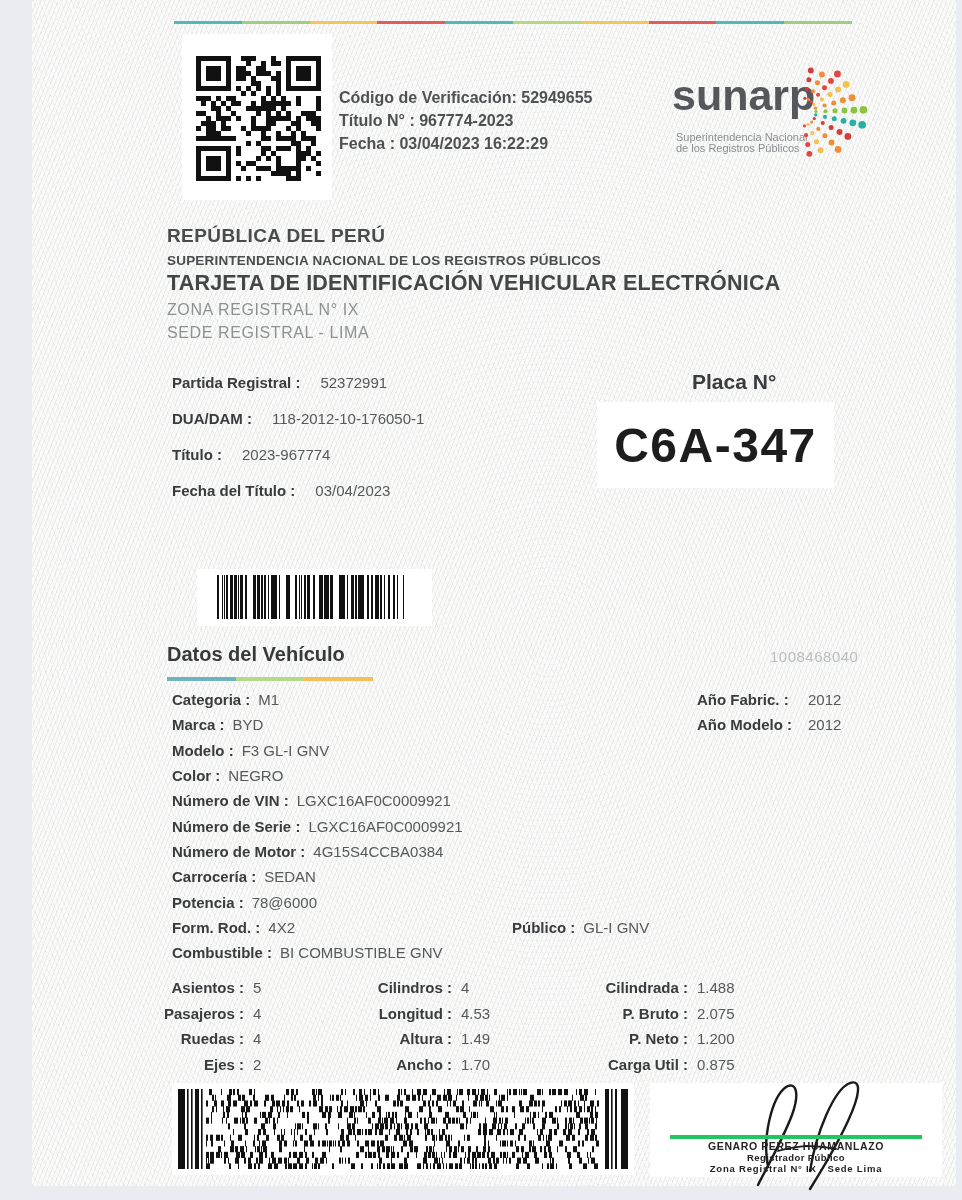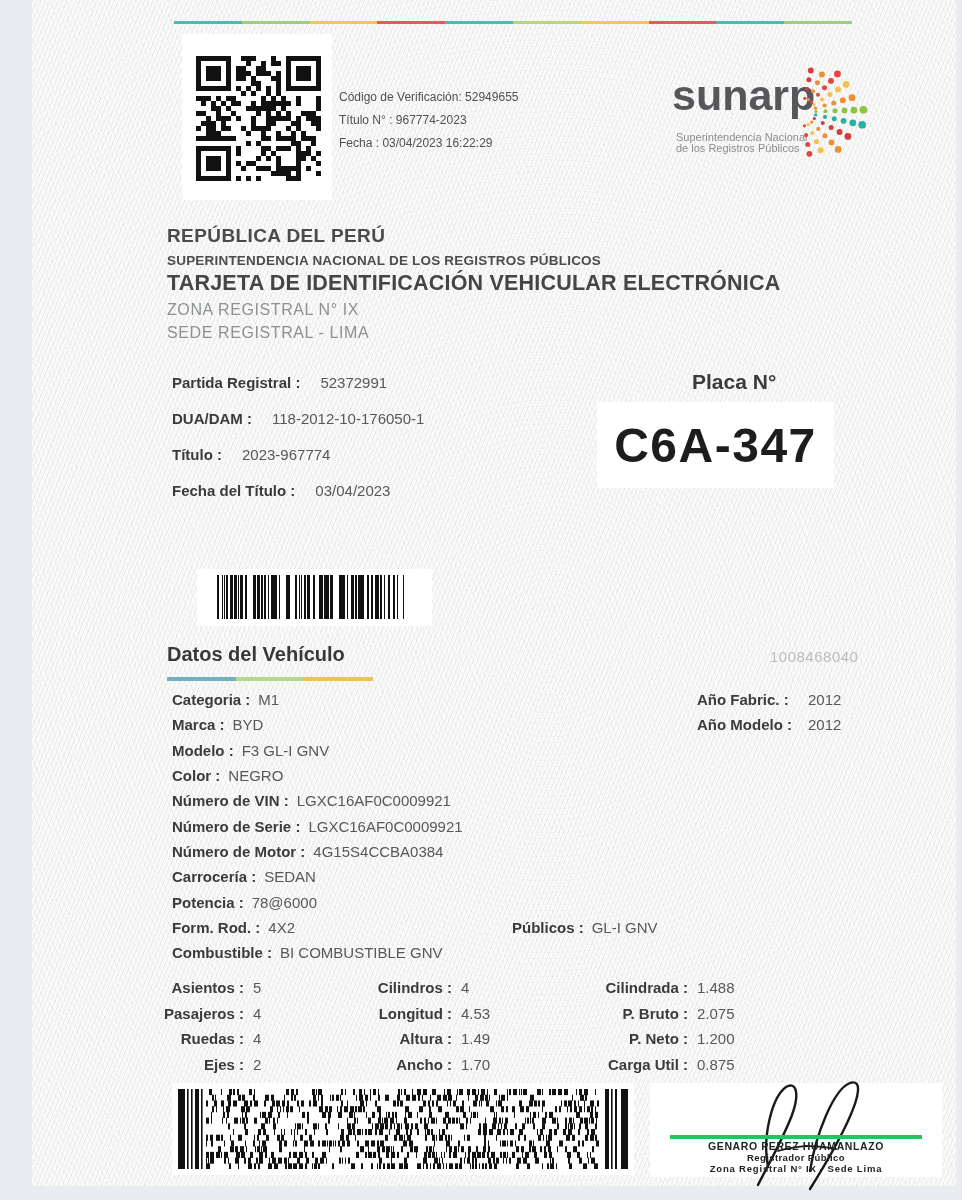--- a/index.html
+++ b/index.html
@@ -17,21 +17,21 @@
       repeating-radial-gradient(circle at 56% 54%, rgba(130,135,140,0.045) 0px, rgba(130,135,140,0.045) 1px, transparent 1px, transparent 6px);
   }
   .abs{position:absolute;}
   .whitebox{background:#ffffff;}
   
   .color-bar{left:142px; top:21px; width:678px; height:3px; display:flex;}
   .color-bar span{flex:1; height:100%;}
   
   .qr-box{left:150px; top:34px; width:150px; height:166px;}
   .qr-box svg{position:absolute; left:14px; top:22px;}
-  .qr-text{left:307px; top:86px; font-size:12px; line-height:23px; color:#4e5052; white-space:nowrap;}
+  .qr-text{left:307px; top:86px; font-size:16px; line-height:23px; color:#4e5052; white-space:nowrap;font-weight:bold;}
   
   .logo-word{left:640px; top:74px; font-size:43px; font-weight:700; color:#55575a; letter-spacing:0px; line-height:1;}
   .logo-sub{left:644px; top:132px; font-size:11px; line-height:11px; color:#8a8d8f;}
   .burst{left:762px; top:46px;}
   
   .h-republic{left:135px; top:225px; font-size:19px; font-weight:700; color:#494b4d; letter-spacing:0.4px;}
   .h-super{left:135px; top:253px; font-size:13.5px; font-weight:700; color:#4a4c4e; letter-spacing:0.2px;}
   .h-title{left:135px; top:271px; font-size:21.5px; font-weight:700; color:#434547; letter-spacing:0.2px;}
   .h-zona{left:135px; top:301px; font-size:16px; color:#8e9193; letter-spacing:0.6px;}
   .h-sede{left:135px; top:324px; font-size:16px; color:#8e9193; letter-spacing:0.6px;}
@@ -501,21 +501,21 @@
           <span class="val">SEDAN</span>
         </div>
       <div class="vrow">
           <span class="lbl">Potencia :</span>
           <span class="val">78@6000</span>
         </div>
       <div class="vrow">
         <span class="lbl">Form. Rod. :</span>
           <span class="val">4X2</span>
         <span class="version-field">
-          <span class="lbl">Públicos :</span>
+          <span class="lbl">Público :</span>
             <span class="val">GL-I GNV</span>
         </span>
       </div>
       <div class="vrow">
           <span class="lbl">Combustible :</span>
           <span class="val">BI COMBUSTIBLE GNV</span>
         </div>
     </div>
 
     <div class="abs right-fields">

